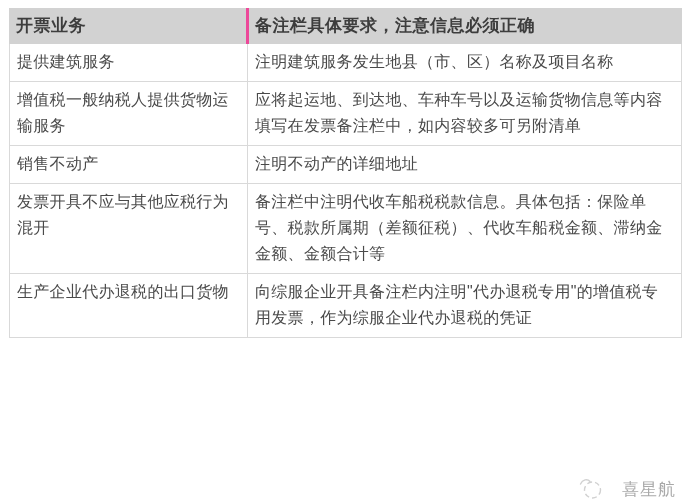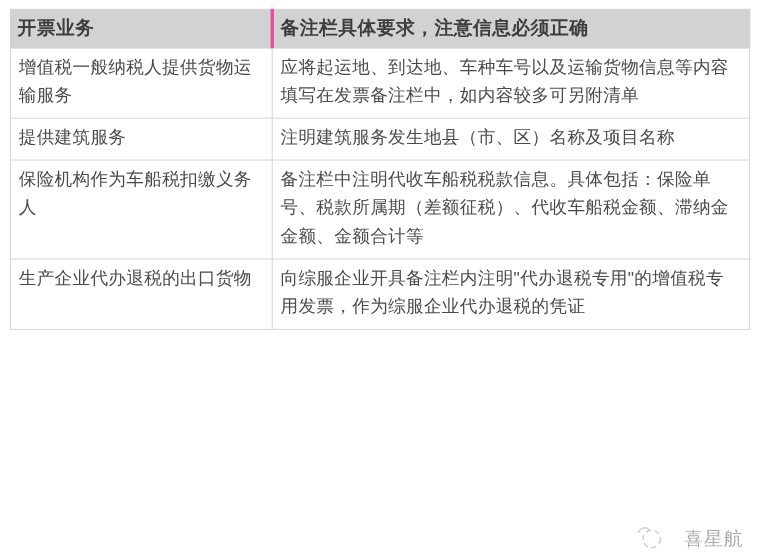--- a/index.html
+++ b/index.html
@@ -76,29 +76,33 @@
       <col class="col-requirement">
     </colgroup>
     <thead>
       <tr>
         <th>开票业务</th>
         <th>备注栏具体要求，注意信息必须正确</th>
       </tr>
     </thead>
     <tbody>
       <tr>
+        <td>提供建筑服务</td>
+        <td>注明建筑服务发生地县（市、区）名称及项目名称</td>
+      </tr>
+      <tr>
         <td>增值税一般纳税人提供货物运输服务</td>
         <td>应将起运地、到达地、车种车号以及运输货物信息等内容填写在发票备注栏中，如内容较多可另附清单</td>
       </tr>
       <tr>
-        <td>提供建筑服务</td>
-        <td>注明建筑服务发生地县（市、区）名称及项目名称</td>
+        <td>销售不动产</td>
+        <td>注明不动产的详细地址</td>
       </tr>
       <tr>
-        <td>保险机构作为车船税扣缴义务人</td>
+        <td>发票开具不应与其他应税行为混开</td>
         <td>备注栏中注明代收车船税税款信息。具体包括：保险单号、税款所属期（差额征税）、代收车船税金额、滞纳金金额、金额合计等</td>
       </tr>
       <tr>
         <td>生产企业代办退税的出口货物</td>
         <td>向综服企业开具备注栏内注明"代办退税专用"的增值税专用发票，作为综服企业代办退税的凭证</td>
       </tr>
     </tbody>
   </table>
 
   <div class="watermark">

